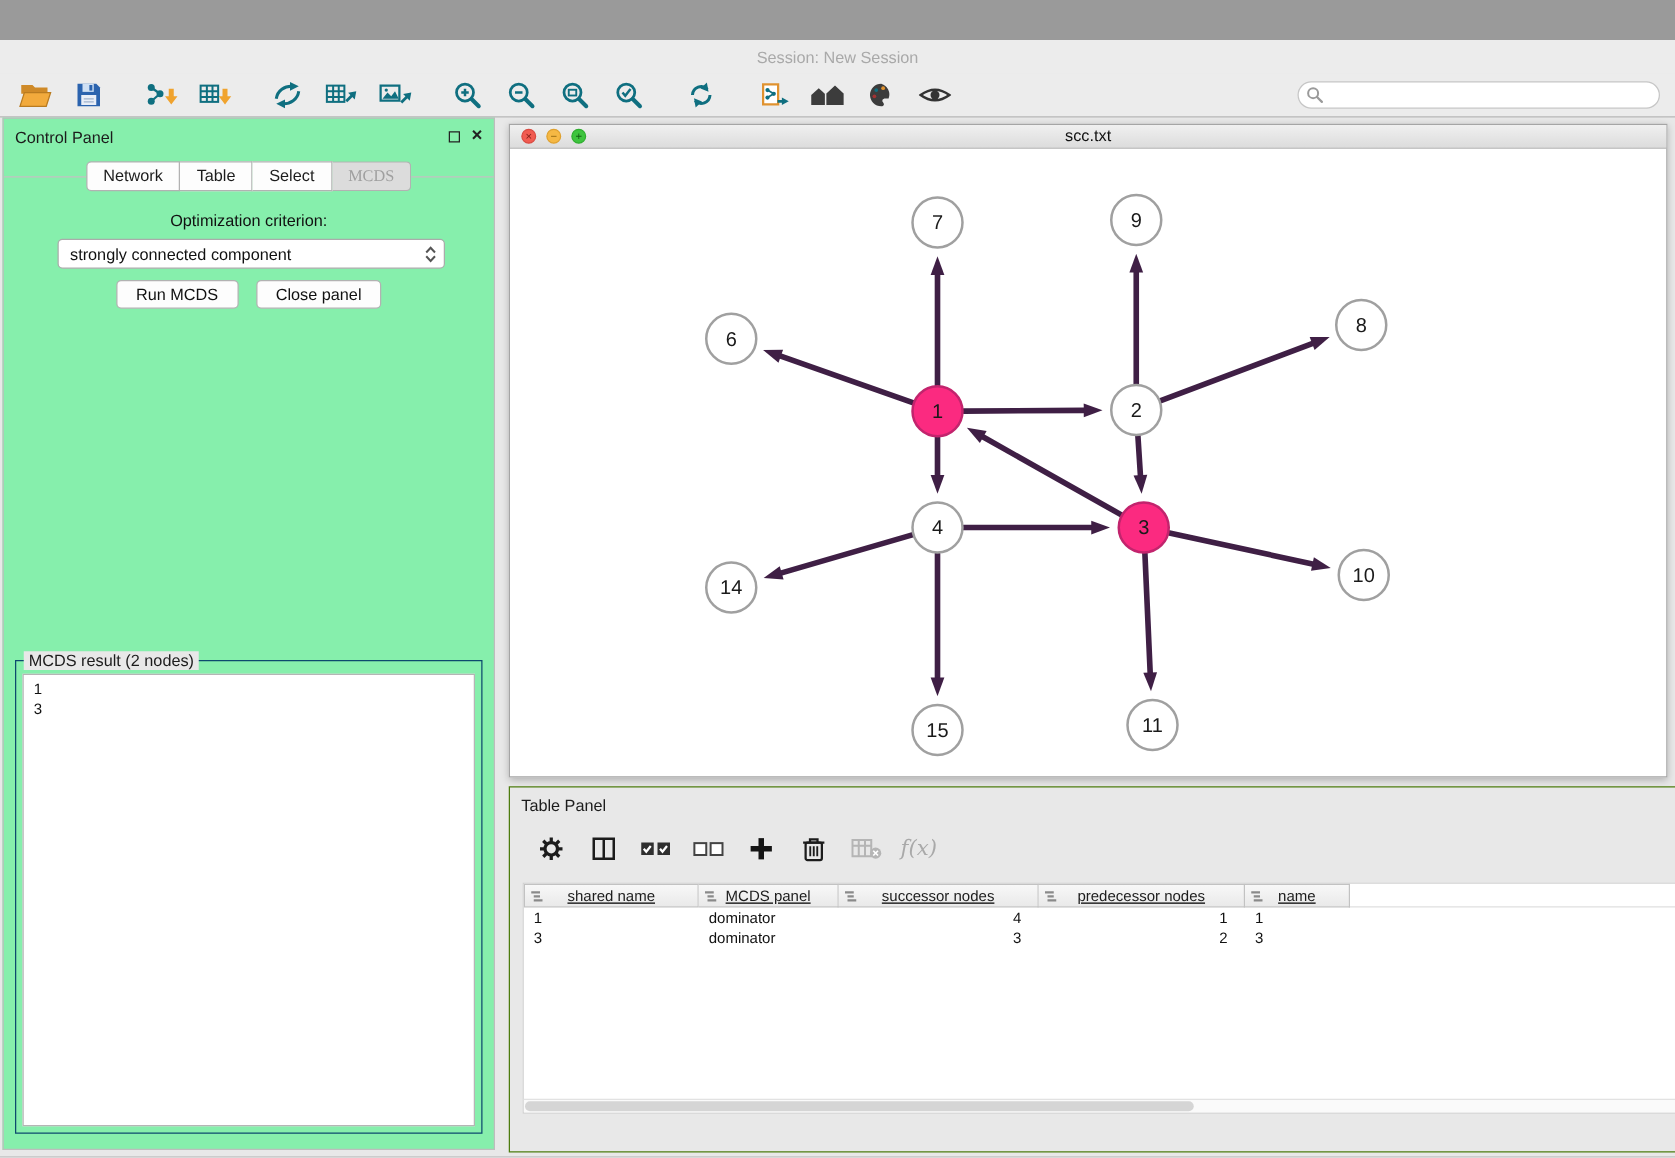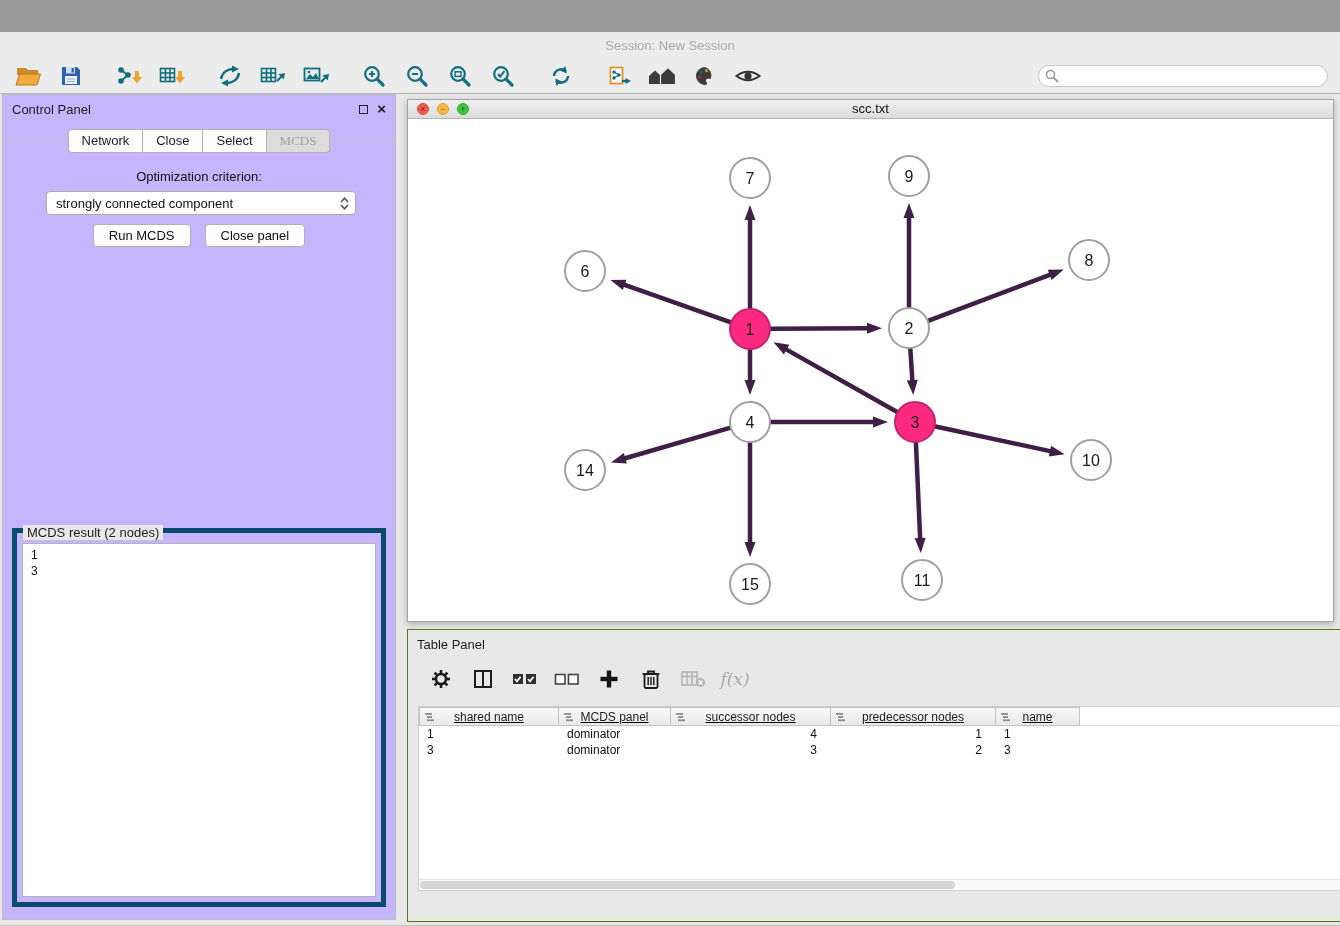--- a/index.html
+++ b/index.html
@@ -15,21 +15,21 @@
   .tb-icon { width:32px; height:30px; display:flex; align-items:center; justify-content:center; margin-right:11px; }
   .tb-sep { width:15px; flex:0 0 auto; }
   .search-wrap { margin-left:auto; position:relative; width:290px; height:22px; }
   .search-wrap svg { position:absolute; left:7px; top:4px; }
   .search-input { width:100%; height:22px; border:1px solid #c6c6c6; border-radius:11px;
                   padding:0 10px 0 24px; font-size:12px; background:#fff; outline:none;
                   font-family:"Liberation Sans",sans-serif; }
 
   
   .control-panel { position:absolute; left:2px; top:62px; width:394px; height:826px;
-                   background:#c4b5fd; border:1px solid #bdbdbd; }
+                   background:#86efac; border:1px solid #bdbdbd; }
   .panel-header { height:28px; display:flex; align-items:center; padding:0 9px; font-size:13px; color:#1c1c1c; }
   .win-btns { margin-left:auto; display:flex; gap:9px; align-items:center; }
   .float-btn { width:9px; height:9px; border:1.5px solid #222; display:inline-block; }
   .close-btn { font-size:15px; font-weight:bold; color:#222; line-height:12px; cursor:default; }
 
   .tabs-strip { display:flex; align-items:center; width:100%; }
   .tabs-strip::before, .tabs-strip::after { content:""; flex:1; height:1px; background:#c2c2c2; }
   .seg { display:flex; }
   .tab { font-size:13px; color:#1c1c1c; background:#fdfdfd; border:1px solid #b2b2b2; border-left:none;
          padding:3px 13px; white-space:nowrap; cursor:default; }
@@ -40,21 +40,21 @@
   .cp-tabs { position:absolute; top:34px; left:0; right:0;align-items:center; }
   .opt-label { position:absolute; top:74px; left:0; right:0; text-align:center; font-size:13px; color:#111; }
   .dropdown { position:absolute; top:96px; left:43px; width:310px; height:24px; background:#fff;
               border:1px solid #ababab; border-radius:4px; display:flex; align-items:center;
               padding:0 22px 0 9px; font-size:13px; color:#111; }
   .dropdown .stepper { position:absolute; right:5px; top:4px; }
   .btn-row { position:absolute; top:129px; left:0; right:0; display:flex; justify-content:center; gap:14px; }
   .btn { font-size:13px; color:#111; background:#fdfdfd; border:1px solid #b2b2b2; border-radius:4px;
          padding:3px 15px; cursor:default; }
 
-  .group-box { position:absolute; left:9px; right:9px; top:433px; bottom:12px; border:5px solid #0c4a6e; }
+  .group-box { position:absolute; left:9px; right:9px; top:433px; bottom:12px; border:1px solid #0c4a6e; }
   .group-label { position:absolute; top:-8px; left:6px; background:#e8e8e8; padding:0 4px;
                  font-size:13px; color:#1c1c1c; }
   .group-inner { position:absolute; left:5px; right:5px; top:10px; bottom:5px; background:#fff;
                  border:1px solid #b5b5b5; padding:3px 8px; font-size:12px; line-height:16px; color:#111;
                  overflow:hidden; }
 
   
   .network-window { position:absolute; left:407px; top:67px; width:927px; height:523px;
                     background:#fff; border:1px solid #a5a5a5; box-shadow:0 2px 6px rgba(0,0,0,.25); }
   .nw-titlebar { height:19px; background:linear-gradient(#f0f0f0,#dcdcdc); border-bottom:1px solid #b3b3b3;
@@ -276,21 +276,21 @@
     <div class="panel-header">
       <span>Control Panel</span>
       <span class="win-btns">
         <span class="float-btn"></span>
         <span class="close-btn">×</span>
       </span>
     </div>
     <div class="cp-tabs tabs-strip">
       <span class="seg">
         <span class="tab">Network</span>
-        <span class="tab">Close</span>
+        <span class="tab">Table</span>
         <span class="tab">Select</span>
         <span class="tab active">MCDS</span>
       </span>
     </div>
 
     <div class="opt-label">Optimization criterion:</div>
 
     <div class="dropdown">
       <span>strongly connected component</span>
       <svg class="stepper" width="11" height="15" viewBox="0 0 11 15">

